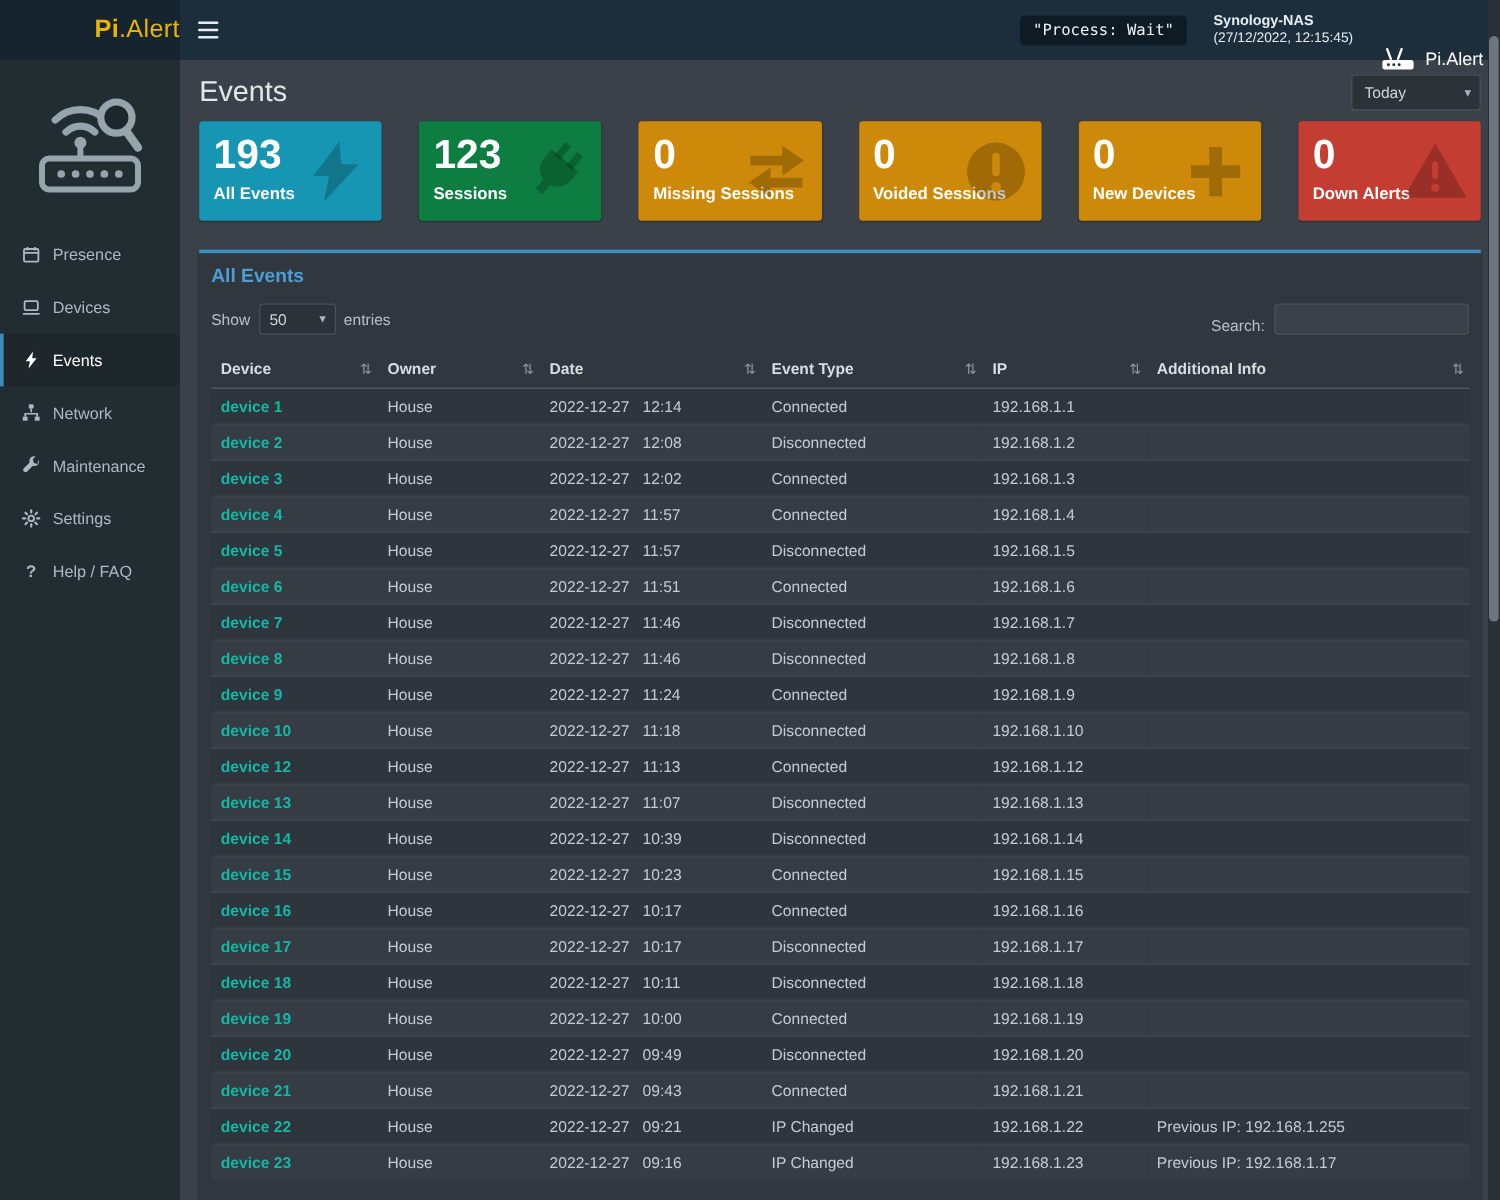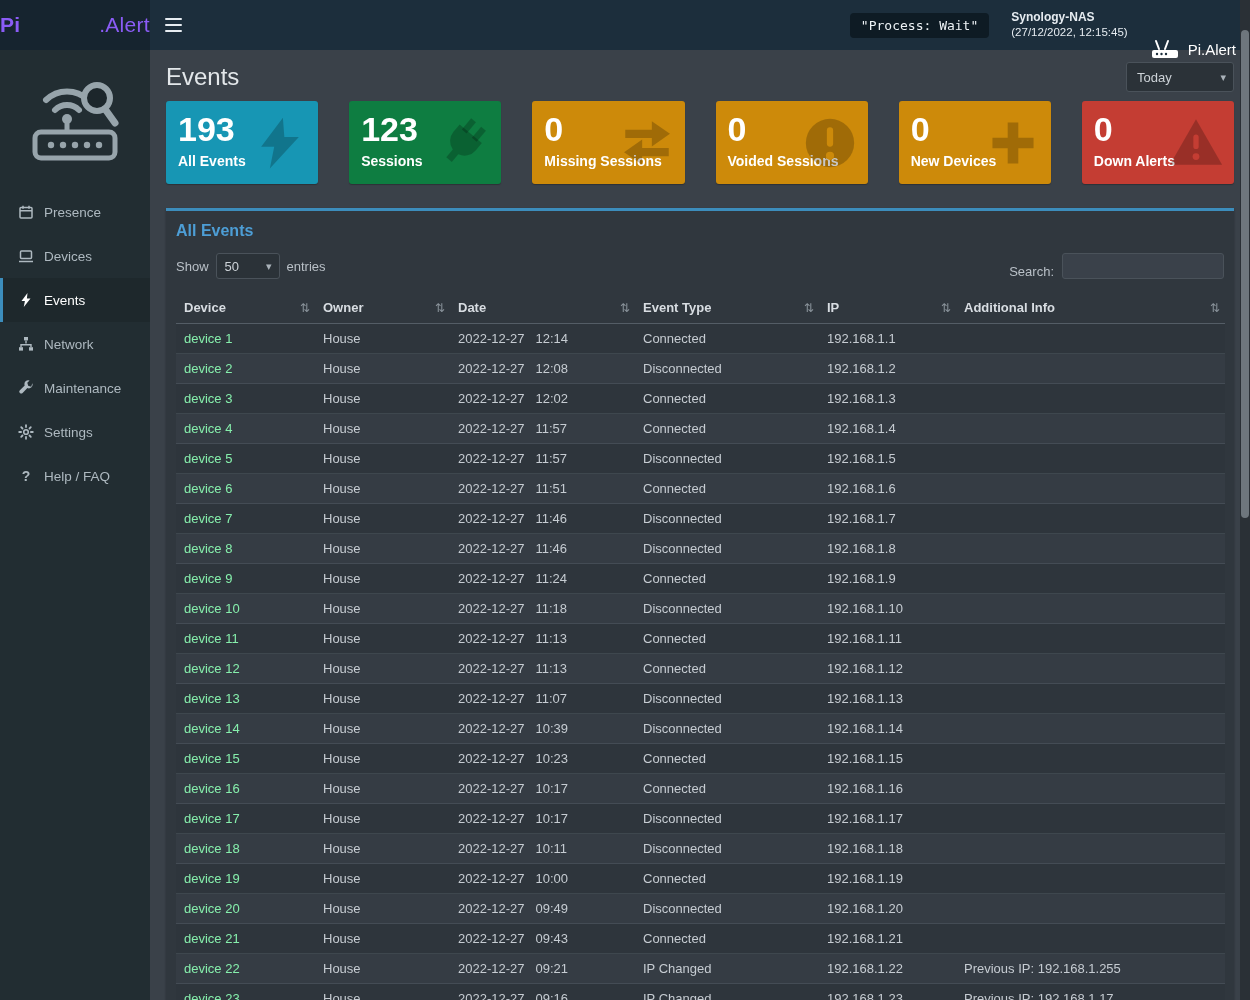--- a/index.html
+++ b/index.html
@@ -9,22 +9,22 @@
     background: #3a4149;
     color: #c6ccd2;
   }
 
   
   .topbar {
     position: fixed; top: 0; left: 0; width: 1250px; height: 50px;
     background: #1c2e3c; z-index: 30; display: flex; align-items: stretch;
   }
   .brand {
-    width: 150px; background: #16242f; color: #8b5cf6;
-    display: flex; align-items: center; justify-content: space-between;
+    width: 150px; background: #16242f; color: #eab308;
+    display: flex; align-items: center; justify-content: flex-end;
     font-size: 21px; letter-spacing: .3px; cursor: pointer;
   }
   .brand .b1 { font-weight: 700; }
   .brand .b2 { font-weight: 400; }
   .hamburger {
     width: 46px; display: flex; flex-direction: column; gap: 4px;
     align-items: center; justify-content: center; cursor: pointer;
   }
   .hamburger .bar { width: 17px; height: 2px; background: #e7edf2; border-radius: 1px; }
   .nav-right {
@@ -113,21 +113,21 @@
   
   table { width: 1049px; margin: 0 10px; border-collapse: collapse; table-layout: fixed; font-size: 13px; }
   th {
     text-align: left; padding: 8px; color: #d8dde2; font-weight: 700;
     border-bottom: 1px solid #545d66; position: relative; cursor: pointer;
   }
   .sort-ic { position: absolute; right: 5px; top: 50%; transform: translateY(-50%); color: #8b949c; font-size: 12px; font-weight: 400; }
   td { padding: 7px 8px; border-top: 1px solid rgba(125,135,145,0.22); color: #c6ccd2; }
   tbody tr:nth-child(odd)  { background: #2e353c; }
   tbody tr:nth-child(even) { background: #353c44; }
-  td a { color: #86efac; font-weight: 400; text-decoration: none; }
+  td a { color: #14b8a6; font-weight: 700; text-decoration: none; }
   .time { margin-left: 11px; }
 
   
   .scroll-track { position: fixed; right: 0; top: 0; width: 10px; height: 1000px; background: #2a3036; z-index: 40; }
   .scroll-thumb { position: fixed; right: 1px; top: 30px; width: 8px; height: 488px; background: #6e767d; border-radius: 4px; z-index: 41; }
 </style>
 </head>
 <body>
 
 <div class="topbar">
@@ -430,28 +430,20 @@
           </tr>
           <tr>
             <td><a href="#">device 10</a></td>
             <td>House</td>
             <td><span>2022-12-27</span><span class="time">11:18</span></td>
             <td>Disconnected</td>
             <td>192.168.1.10</td>
             <td></td>
           </tr>
           <tr>
-            <td><a href="#">device 11</a></td>
-            <td>House</td>
-            <td><span>2022-12-27</span><span class="time">11:13</span></td>
-            <td>Connected</td>
-            <td>192.168.1.11</td>
-            <td></td>
-          </tr>
-          <tr>
             <td><a href="#">device 12</a></td>
             <td>House</td>
             <td><span>2022-12-27</span><span class="time">11:13</span></td>
             <td>Connected</td>
             <td>192.168.1.12</td>
             <td></td>
           </tr>
           <tr>
             <td><a href="#">device 13</a></td>
             <td>House</td>

